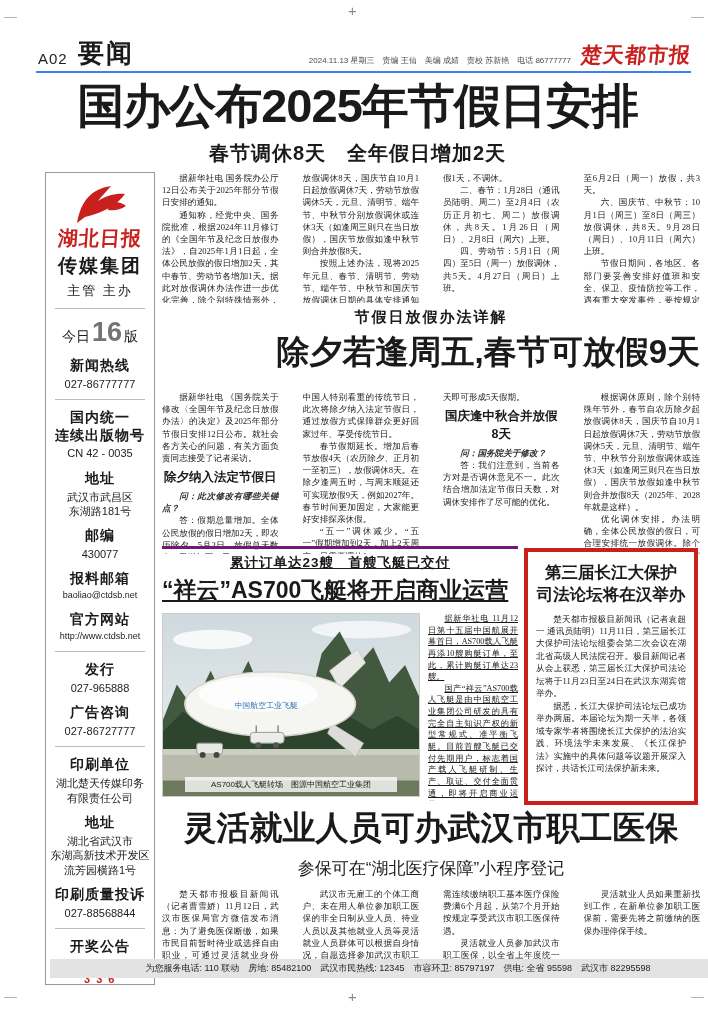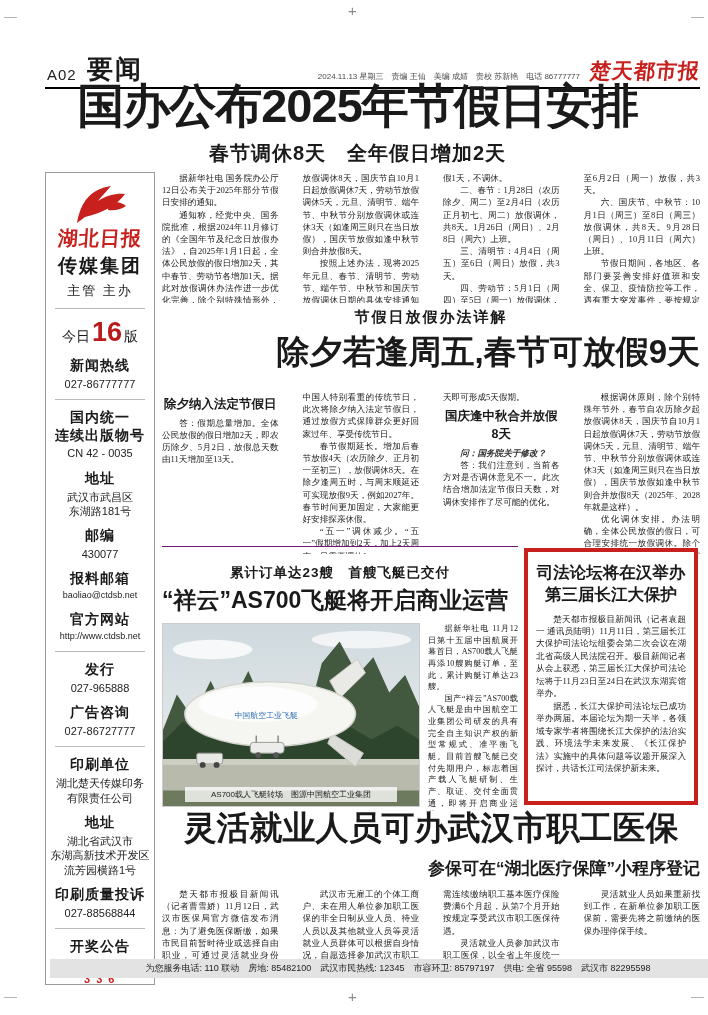--- a/index.html
+++ b/index.html
@@ -2,41 +2,41 @@
 <html><head>
 <meta charset="utf-8">
 <style>
   html,body{margin:0;padding:0;background:#fff;}
   .page{position:relative;width:708px;height:1015px;background:#fff;overflow:hidden;
         font-family:"Liberation Sans","DejaVu Sans",sans-serif;color:#1a1a1a;}
   
   .crop{position:absolute;color:#8a8a8a;font-size:15px;line-height:10px;}
   .tick{position:absolute;width:13px;border-top:1.5px solid #b5b5b5;}
   
-  .hdr{position:absolute;left:45px;top:38px;width:655px;height:33px;border-bottom:2px solid #000000;margin-top:16px;}
+  .hdr{position:absolute;left:36px;top:38px;width:655px;height:33px;border-bottom:2px solid #3b82f6;}
   .hdr-pageno{position:absolute;left:2px;bottom:4px;font-size:15px;letter-spacing:1px;color:#222;}
   .hdr-section{position:absolute;left:42px;bottom:0px;font-size:26px;font-weight:900;letter-spacing:2px;}
   .hdr-date{position:absolute;right:120px;bottom:5px;font-size:8px;color:#4a4a4a;}
   .hdr-brand{position:absolute;right:0;bottom:2px;font-size:21px;font-weight:900;color:#c8201d;
              transform:skewX(-6deg);letter-spacing:1px;font-family:"Liberation Serif","DejaVu Serif",serif;}
   
   .lead{position:absolute;left:30px;top:80px;width:655px;text-align:center;}
   .lead h1{margin:0;font-size:47px;font-weight:900;letter-spacing:-1px;line-height:1.1;}
   .lead h2{margin:8px 0 0 0;font-size:20px;font-weight:700;letter-spacing:1px;}
   
   .sidebar{position:absolute;left:45px;top:172px;width:110px;height:813px;border:1px solid #9a9a9a;
            box-sizing:border-box;text-align:center;overflow:hidden;padding:8px 3px;}
   .sb-logo{margin:2px auto 0;width:58px;height:42px;}
   .sb-brand1{font-size:20px;font-weight:900;color:#c8201d;font-family:"Liberation Serif","DejaVu Serif",serif;
              transform:skewX(-4deg);letter-spacing:1px;}
   .sb-brand2{font-size:19px;font-weight:900;letter-spacing:2px;margin-top:1px;}
   .sb-brand3{font-size:13px;margin-top:3px;letter-spacing:2px;}
   .sb-hr{border:none;border-top:1px solid #bbb;margin:8px 6px;}
   .sb-today{font-size:14px;margin:2px 0 4px;}
-  .sb-pages{font-size:27px;color:#b91c1c;font-weight:700;padding:0 2px;}
+  .sb-pages{font-size:27px;color:#737373;font-weight:700;padding:0 2px;}
   .sb-label{font-size:14px;font-weight:900;margin-top:9px;letter-spacing:1px;}
   .sb-value{font-size:11px;margin-top:2px;color:#222;white-space:pre-line;line-height:1.3;}
   .sb-value.small{font-size:9px;}
   .sb-lottery p{margin:0;}
   .sb-lottery .blk-lname{font-size:8.5px;font-weight:700;margin-top:5px;}
   .sb-lottery .blk-lnum{font-size:11px;font-weight:700;color:#c8201d;letter-spacing:1.5px;}
   
   .cols{display:flex;gap:24px;overflow:hidden;}
   .col{flex:1;overflow:hidden;font-family:"Liberation Serif","DejaVu Serif",serif;
        font-size:8.6px;line-height:1.42;text-align:justify;}
@@ -46,40 +46,40 @@
                  text-indent:0;text-align:center;margin:5px 0 3px;}
   .col p.blk-q{font-style:italic;font-weight:600;color:#333;}
   
   .topcols{position:absolute;left:162px;top:172px;width:538px;height:131px;}
   
   .detail{position:absolute;left:162px;top:308px;width:538px;height:234px;}
   .detail .kicker{margin:0;text-align:center;font-size:15px;font-weight:700;letter-spacing:2px;}
   .detail h1{margin:3px 0 16px;text-align:right;font-size:33px;font-weight:900;letter-spacing:0px;}
   .detail .cols{height:163px;}
   
-  .airship{position:absolute;left:162px;top:546px;width:356px;height:258px;border-top:1px solid #701a75;padding-top:17px;box-sizing:border-box;}
+  .airship{position:absolute;left:162px;top:546px;width:356px;height:258px;border-top:3px solid #701a75;padding-top:5px;box-sizing:border-box;text-decoration:underline;}
   .airship .kicker{margin:0;text-align:center;font-size:13.5px;font-weight:700;letter-spacing:1px;}
   .airship h1{margin:3px 0 7px;text-align:left;font-size:23px;font-weight:900;}
   .airship .body{display:flex;gap:8px;height:188px;overflow:hidden;}
   .photo{position:relative;width:258px;height:184px;flex:none;border:1px solid #ccc;box-sizing:border-box;}
   .photo svg{display:block;width:100%;height:100%;}
   .caption{position:absolute;left:22px;right:22px;bottom:4px;background:rgba(255,255,255,.78);
            font-size:8px;text-align:center;padding:2px 0;color:#222;}
   .airship .col{font-size:8.2px;}
   
   .redbox{position:absolute;left:524px;top:548px;width:174px;height:257px;border:4px solid #c8201d;
           box-sizing:border-box;padding:9px 8px;overflow:hidden;background:#fff;}
   .redbox .t{text-align:center;font-size:16.5px;font-weight:900;line-height:1.35;}
   .redbox .redcols{margin-top:7px;font-family:"Liberation Serif","DejaVu Serif",serif;
           font-size:8.6px;line-height:1.45;text-align:justify;}
   .redbox .redcols p{margin:0;text-indent:2em;}
   
   .medical{position:absolute;left:162px;top:806px;width:538px;height:148px;}
   .medical h1{margin:0;text-align:center;font-size:33px;font-weight:900;}
-  .medical h2{margin:6px 0 8px;text-align:right;font-size:17px;font-weight:700;}
+  .medical h2{margin:6px 0 8px;text-align:center;font-size:17px;font-weight:400;}
   .medical .cols{height:78px;}
   
   .svc{position:absolute;left:50px;top:959px;width:696px;height:19px;background:#e3e3e3;
        font-size:9px;line-height:19px;text-align:center;color:#222;}
 </style>
 </head>
 <body>
 
 <div class="page">
 
@@ -158,37 +158,38 @@
     <div class="col">
         <p>据新华社电 国务院办公厅12日公布关于2025年部分节假日安排的通知。</p>
         <p>通知称，经党中央、国务院批准，根据2024年11月修订的《全国年节及纪念日放假办法》，自2025年1月1日起，全体公民放假的假日增加2天，其中春节、劳动节各增加1天。据此对放假调休办法作进一步优化完善，除个别特殊情形外，春节自农历除夕起</p>
       </div>
     <div class="col">
         <p class="blk-cont">放假调休8天，国庆节自10月1日起放假调休7天，劳动节放假调休5天，元旦、清明节、端午节、中秋节分别放假调休或连休3天（如逢周三则只在当日放假），国庆节放假如逢中秋节则合并放假8天。</p>
         <p>按照上述办法，现将2025年元旦、春节、清明节、劳动节、端午节、中秋节和国庆节放假调休日期的具体安排通知如下。</p>
       </div>
     <div class="col">
         <p class="blk-cont">假1天，不调休。</p>
-        <p>二、春节：1月28日（农历除夕、周二）至2月4日（农历正月初七、周二）放假调休，共8天。1月26日（周日）、2月8日（周六）上班。</p>
-        <p>三、清明节：4月4日（周五）至6日（周日）放假，共3天。</p>
+        <p>二、春节：1月28日（通讯员陆明、周二）至2月4日（农历正月初七、周二）放假调休，共8天。1月26日（周日）、2月8日（周六）上班。</p>
         <p>四、劳动节：5月1日（周四）至5日（周一）放假调休，共5天。4月27日（周日）上班。</p>
       </div>
     <div class="col">
         <p class="blk-cont">至6月2日（周一）放假，共3天。</p>
         <p>六、国庆节、中秋节：10月1日（周三）至8日（周三）放假调休，共8天。9月28日（周日）、10月11日（周六）上班。</p>
         <p>节假日期间，各地区、各部门要妥善安排好值班和安全、保卫、疫情防控等工作，遇有重大突发事件，要按规定及时报告并妥善处置，确保人民群众祥和平安度过节日假期。</p>
       </div>
   </div>
 
   <section class="detail">
     <p class="kicker">节假日放假办法详解</p>
     <h1>除夕若逢周五,春节可放假9天</h1>
     <div class="cols">
       <div class="col">
+          <p>据新华社电 《国务院关于修改〈全国年节及纪念日放假办法〉的决定》及2025年部分节假日安排12日公布。就社会各方关心的问题，有关方面负责同志接受了记者采访。</p>
           <p class="blk-sub">除夕纳入法定节假日</p>
+          <p class="blk-q">问：此次修改有哪些关键点？</p>
           <p>答：假期总量增加。全体公民放假的假日增加2天，即农历除夕、5月2日，放假总天数由11天增加至13天。</p>
         </div>
       <div class="col">
           <p class="blk-cont">中国人特别看重的传统节日，此次将除夕纳入法定节假日，通过放假方式保障群众更好回家过年、享受传统节日。</p>
           <p>春节假期延长。增加后春节放假4天（农历除夕、正月初一至初三），放假调休8天。在除夕逢周五时，与周末顺延还可实现放假9天，例如2027年。春节时间更加固定，大家能更好安排探亲休假。</p>
           <p>“五一”调休减少。“五一”假期增加到2天，加上2天周末，只需要调休1</p>
         </div>
       <div class="col">
           <p class="blk-cont">天即可形成5天假期。</p>
           <p class="blk-sub">国庆逢中秋合并放假8天</p>
@@ -239,22 +240,22 @@
         <div class="caption">AS700载人飞艇转场　图源中国航空工业集团</div>
       </div>
       <div class="col">
           <p>据新华社电 11月12日第十五届中国航展开幕首日，AS700载人飞艇再添10艘购艇订单，至此，累计购艇订单达23艘。</p>
           <p>国产“祥云”AS700载人飞艇是由中国航空工业集团公司研发的具有完全自主知识产权的新型常规式、准平衡飞艇。目前首艘飞艇已交付先期用户，标志着国产载人飞艇研制、生产、取证、交付全面贯通，即将开启商业运营。</p>
         </div>
     </div>
   </section>
 
   <section class="redbox">
+    <div class="t">第三届长江大保护</div>
     <div class="t">司法论坛将在汉举办</div>
-    <div class="t">第三届长江大保护</div>
     <div class="redcols">
         <p>楚天都市报极目新闻讯（记者袁超一 通讯员陆明）11月11日，第三届长江大保护司法论坛组委会第二次会议在湖北省高级人民法院召开。极目新闻记者从会上获悉，第三届长江大保护司法论坛将于11月23日至24日在武汉东湖宾馆举办。</p>
         <p>据悉，长江大保护司法论坛已成功举办两届。本届论坛为期一天半，各领域专家学者将围绕长江大保护的法治实践、环境法学未来发展、《长江保护法》实施中的具体问题等议题开展深入探讨，共话长江司法保护新未来。</p>
       </div>
   </section>
 
   <section class="medical">
     <h1>灵活就业人员可办武汉市职工医保</h1>
     <h2>参保可在“湖北医疗保障”小程序登记</h2>
     <div class="cols">

